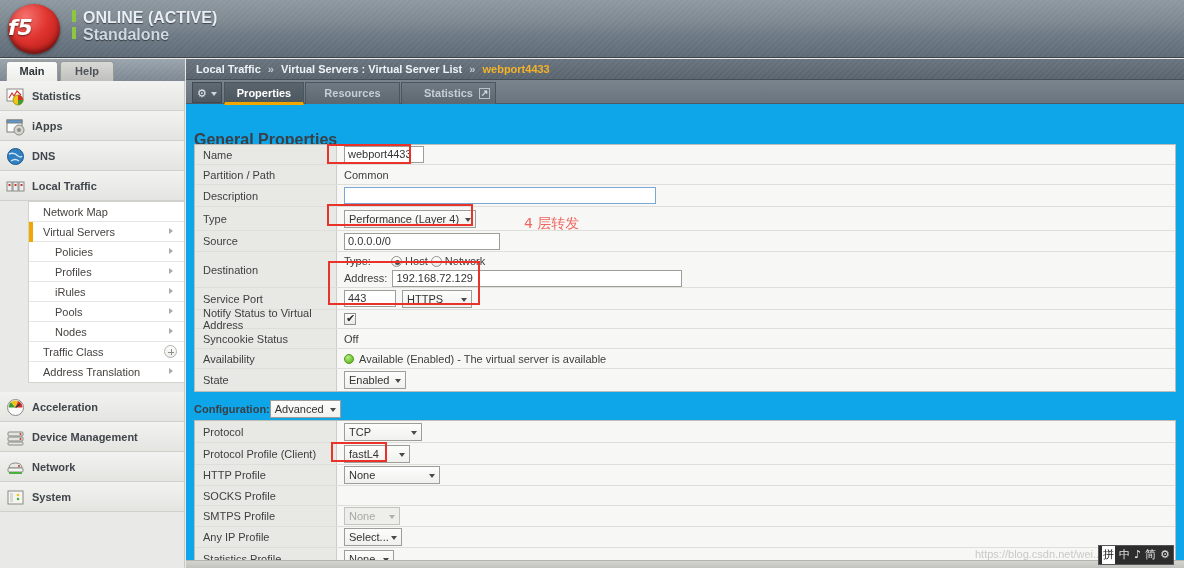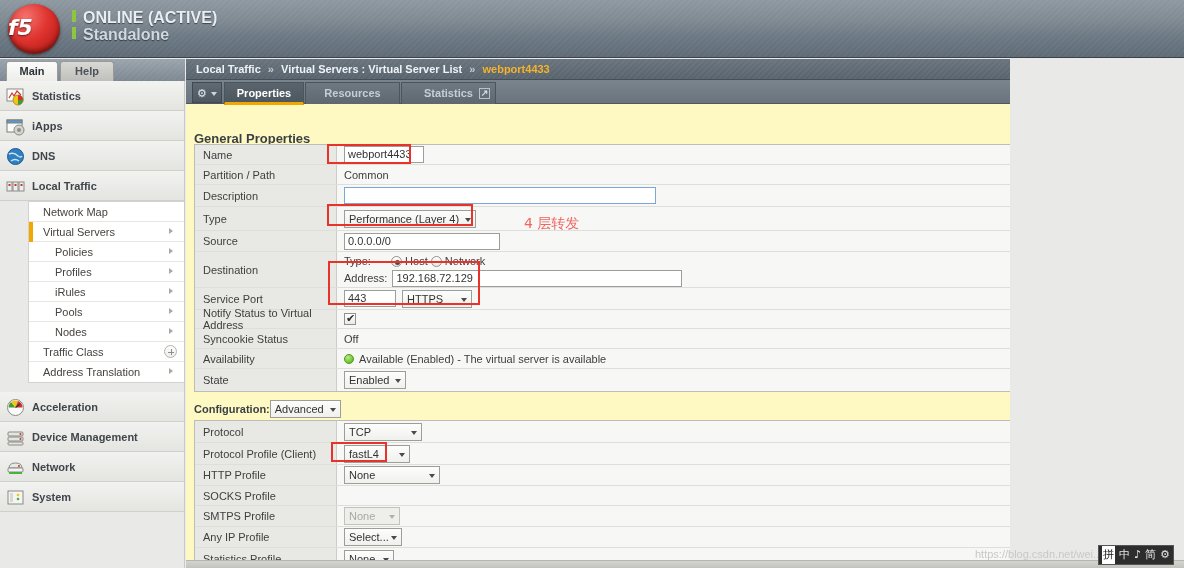--- a/index.html
+++ b/index.html
@@ -139,22 +139,22 @@
   }
   .subitem .plus::before, .subitem .plus::after {
     content: ""; position: absolute; background: #8e8e89;
   }
   .subitem .plus::before { left: 2.5px; top: 5.5px; width: 6px; height: 1px; }
   .subitem .plus::after  { left: 5.5px; top: 2.5px; width: 1px; height: 6px; }
 
   
   #content {
     position: absolute; left: 186px; top: 59px;
-    width: 824px; height: 509px;
-    background: #fef9c3;
+    width: 998px; height: 509px;
+    background: #0ea5e9;
     overflow: hidden;
   }
   #breadcrumb {
     position: absolute; left: 0; top: 0;
     width: 998px; height: 21px; line-height: 21px;
     padding-left: 10px;
     background:
       repeating-linear-gradient(-45deg, rgba(255,255,255,.04) 0 2px, rgba(0,0,0,0) 2px 4px),
       linear-gradient(to bottom, #68737d, #58636d);
     font-size: 11px; font-weight: bold; color: #eef3f7;
@@ -210,21 +210,21 @@
     position: absolute; right: 5px; top: 5px;
     width: 11px; height: 11px;
     border: 1px solid #b9c1c8;
     font-size: 9px; line-height: 9px; text-align: center;
     color: #d7dde2;
   }
 
   
   .section-title {
     position: absolute; left: 8px;
-    font-size: 13px; font-weight: bold; color: #3a3f45;
+    font-size: 16px; font-weight: bold; color: #3a3f45;
   }
 
   
   .ftable {
     position: absolute;
     border: 1px solid #bdbdb8;
     background: #f7f7f5;
     border-collapse: collapse;
   }
   .ftable .frow {

